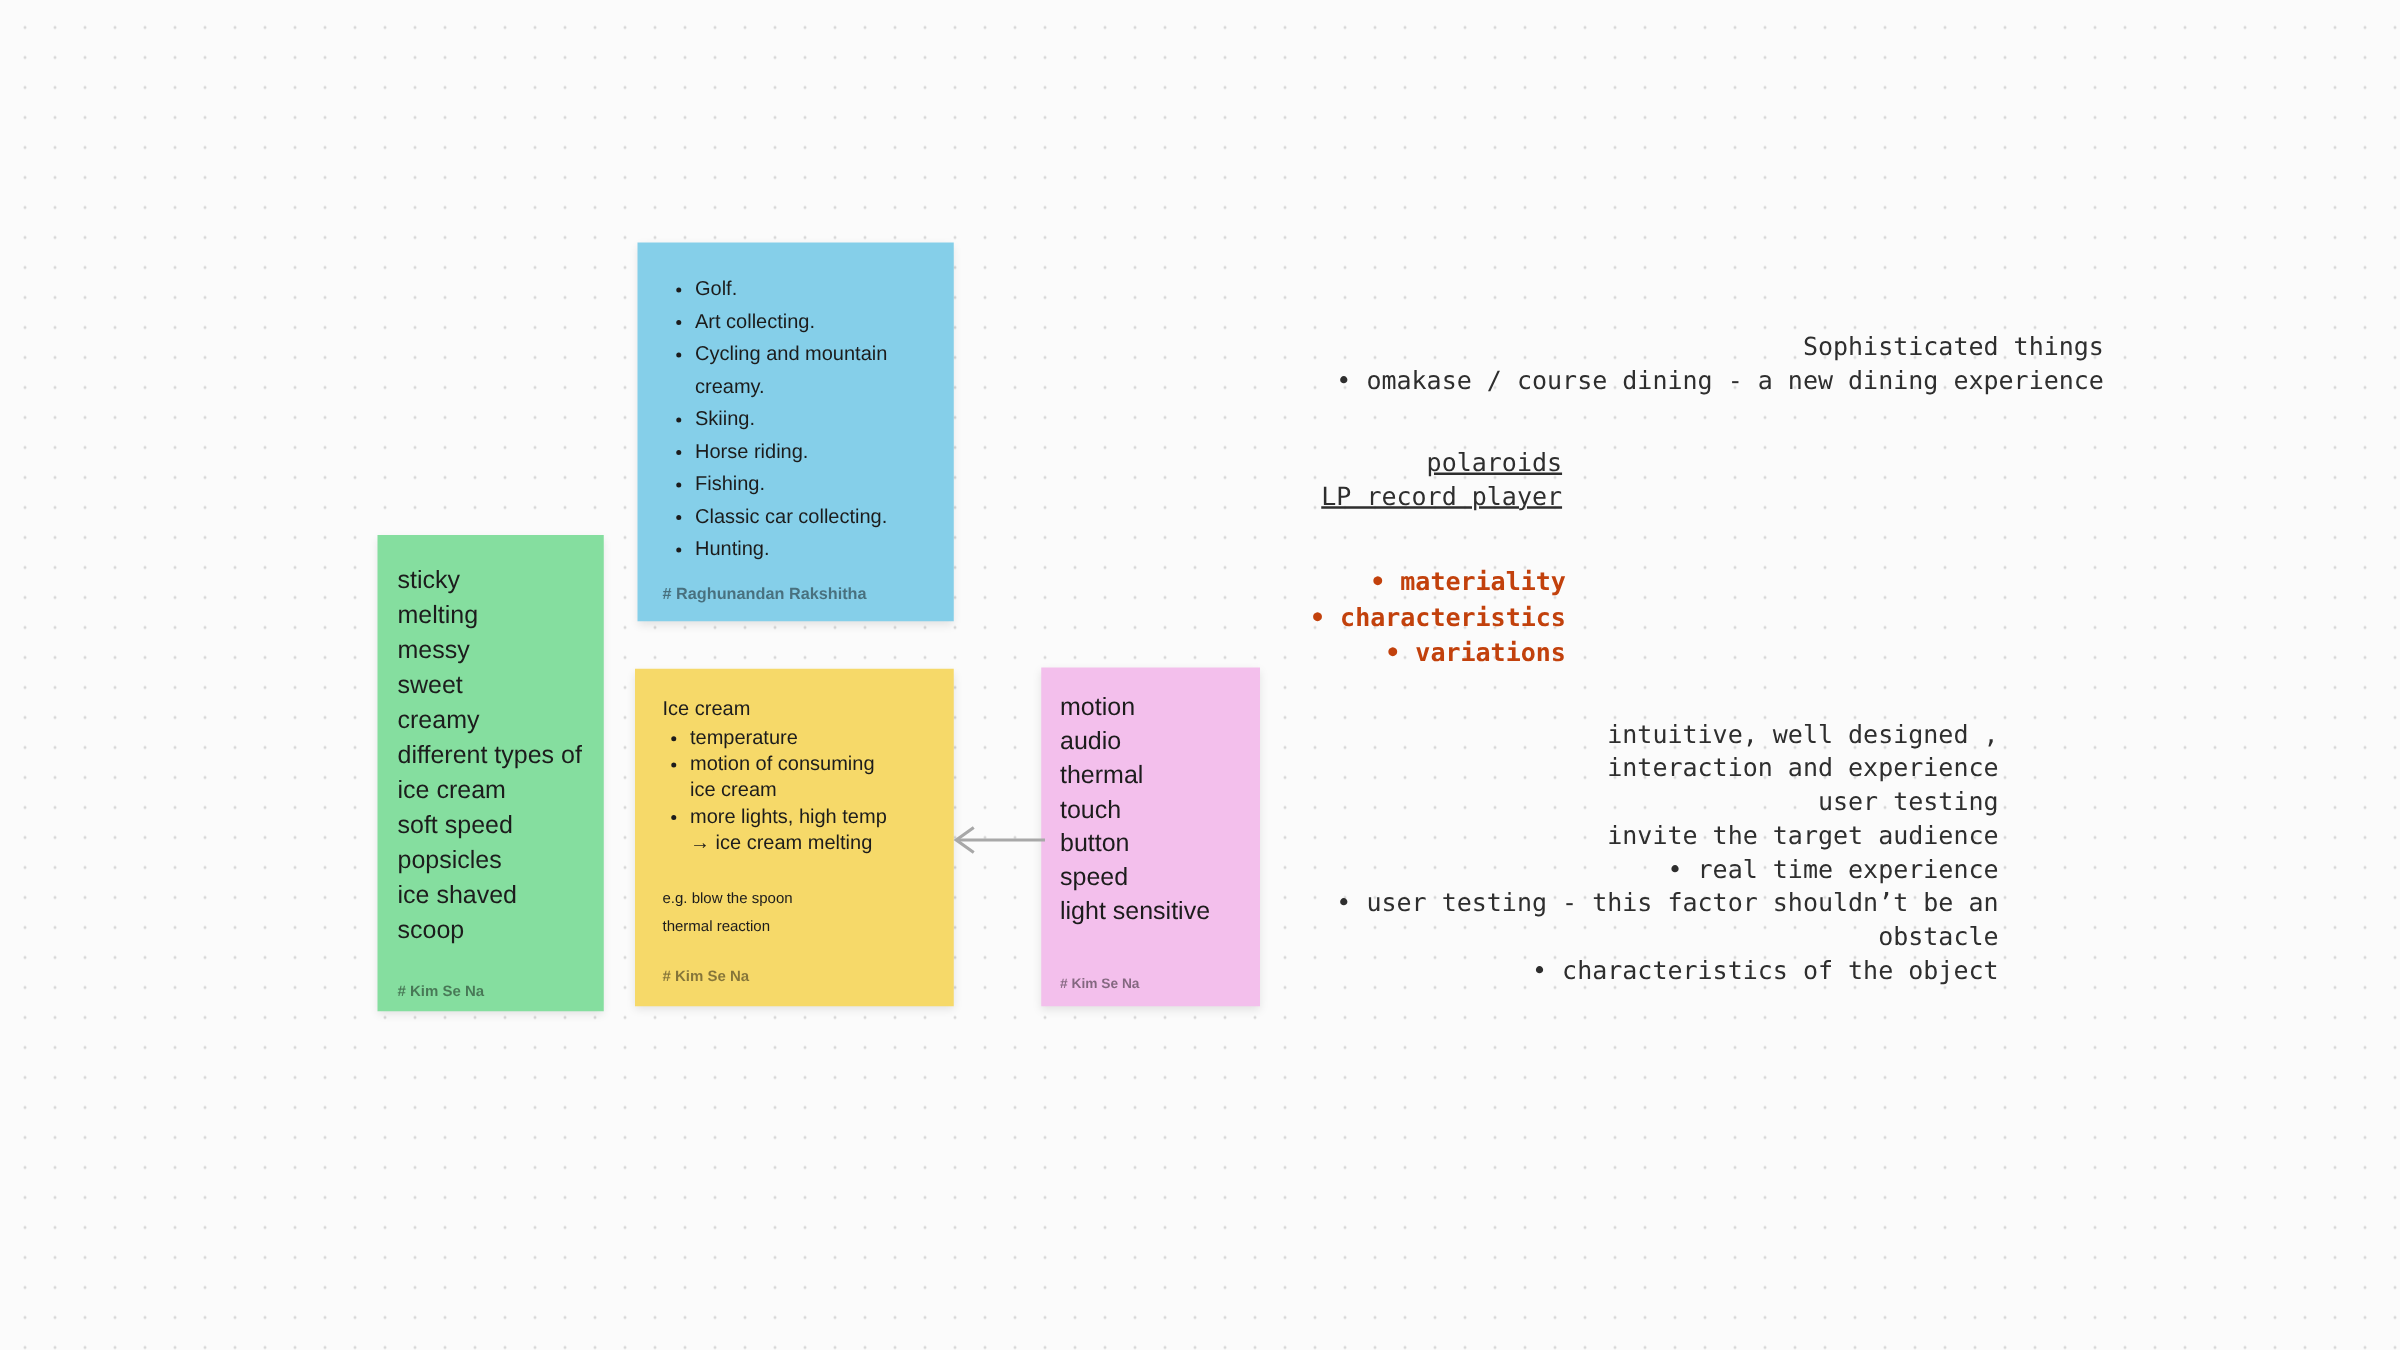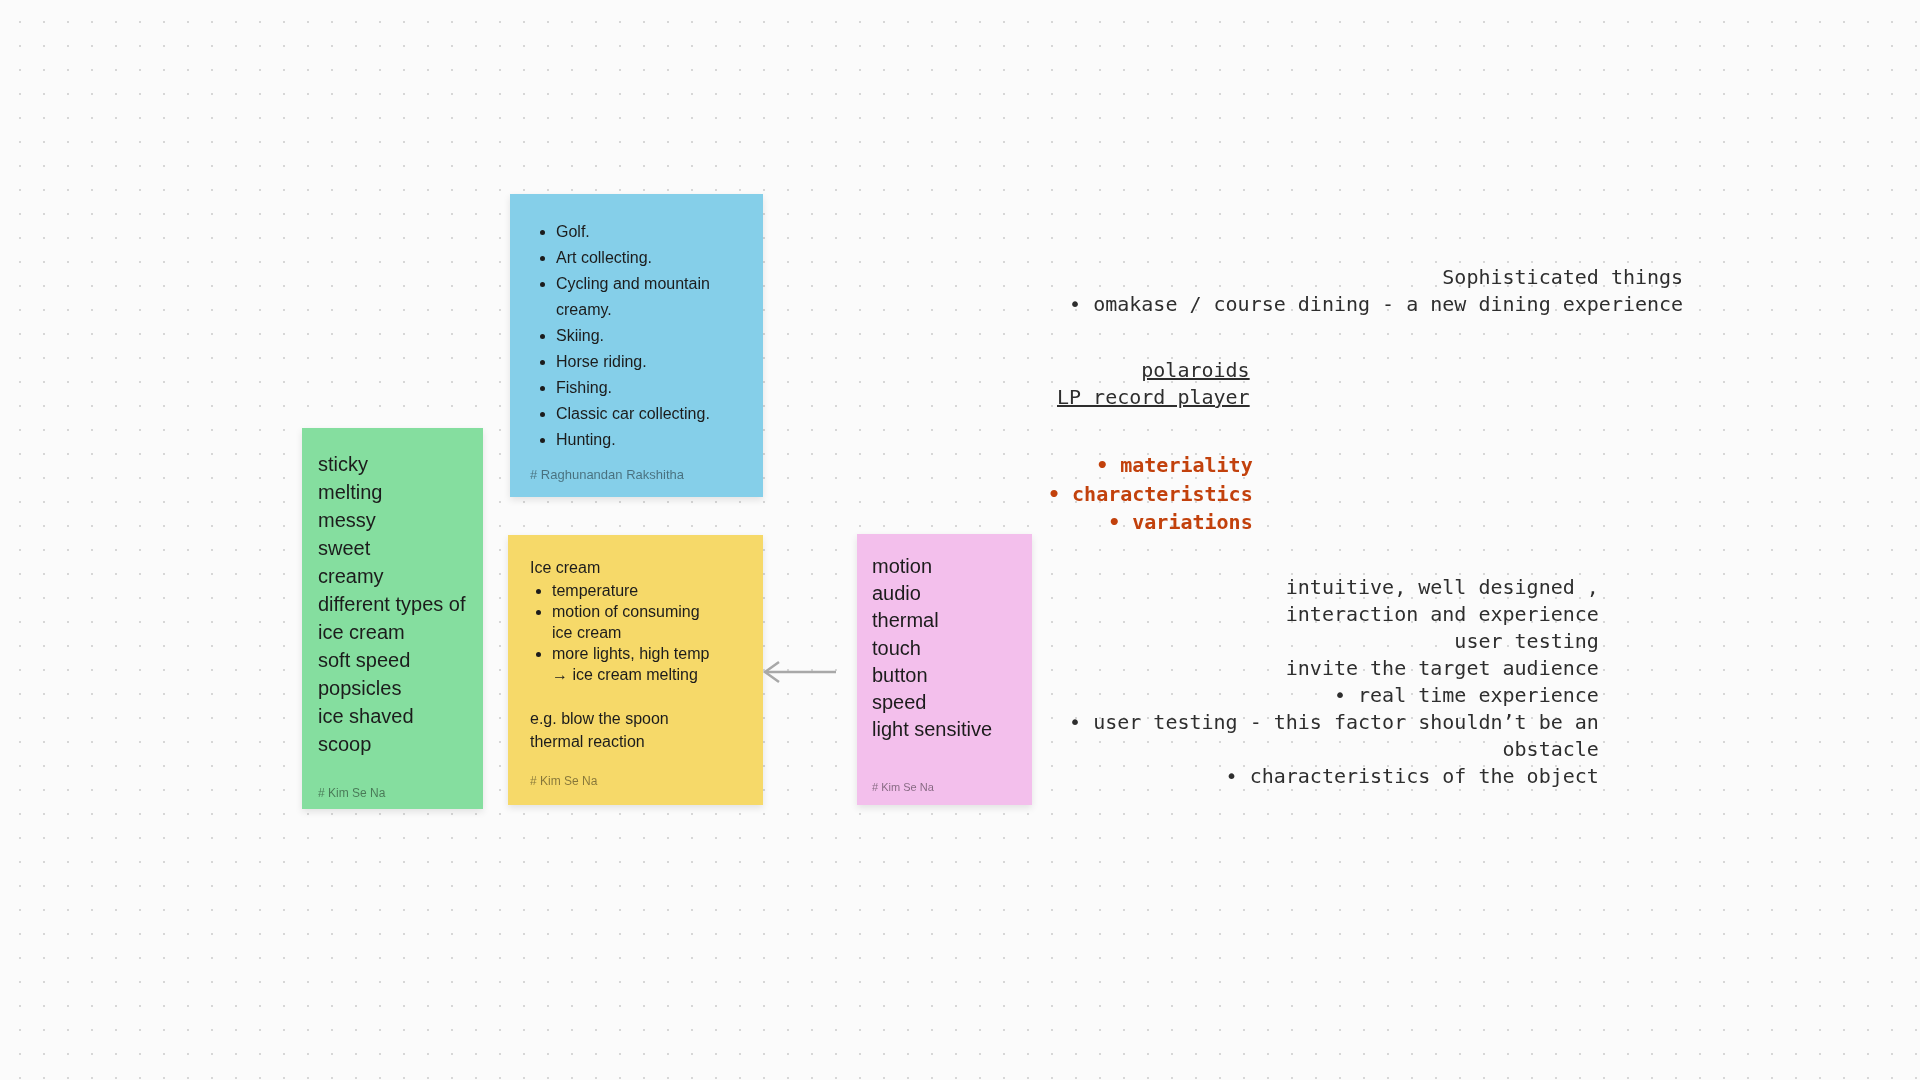--- a/index.html
+++ b/index.html
@@ -14,44 +14,44 @@
     color: #1c1c1c;
   }
   .note {
     position: absolute;
     box-shadow: 0 3px 7px rgba(0,0,0,0.10);
   }
   .note-body { white-space: pre-wrap; }
   .note-author {
     position: absolute;
     color: rgba(0,0,0,0.46);
-    font-weight: 400;
+    font-weight: 700;
   }
 
   
   .note.green { left: 302px; top: 428px; width: 181px; height: 381px; background: #85DE9F; padding: 22px 16px 0 16px; }
   .note.green .note-body { font-size: 20px; line-height: 28px; }
   .note.green .note-author { left: 16px; bottom: 9px; font-size: 12px; }
 
   
   .note.blue { left: 510px; top: 194px; width: 253px; height: 303px; background: #85CFE9; padding: 25px 16px 0 0; }
   .note.blue ul { margin: 0; padding-left: 46px; list-style: disc; }
   .note.blue li { font-size: 16px; line-height: 26px; }
   .note.blue .note-author { left: 20px; bottom: 15px; font-size: 13px; }
 
   
   .note.yellow { left: 508px; top: 535px; width: 255px; height: 270px; background: #F6D969; padding: 22px 18px 0 22px; }
   .note.yellow .note-title { font-size: 16px; line-height: 21px; }
   .note.yellow ul { margin: 2px 0 0 0; padding-left: 22px; list-style: disc; width: 194px; }
   .note.yellow li { font-size: 16px; line-height: 21px; }
-  .note.yellow .note-example { margin-top: 22px; font-size: 16px; line-height: 23px; white-space: pre-wrap; }
+  .note.yellow .note-example { margin-top: 22px; font-size: 12px; line-height: 23px; white-space: pre-wrap; }
   .note.yellow .note-author { left: 22px; bottom: 17px; font-size: 12px; }
 
   
-  .note.pink { left: 857px; top: 534px; width: 175px; height: 271px; background: #F3BFEC; padding: 19px 12px 0 15px; }
+  .note.pink { left: 833px; top: 534px; width: 175px; height: 271px; background: #F3BFEC; padding: 19px 12px 0 15px; }
   .note.pink .note-body { font-size: 20px; line-height: 27.2px; }
   .note.pink .note-author { left: 15px; bottom: 12px; font-size: 11px; }
 
   
   .connector { position: absolute; left: 758px; top: 659px; }
 
   
   .canvas-text {
     position: absolute;
     font-family: "DejaVu Sans Mono", monospace;

